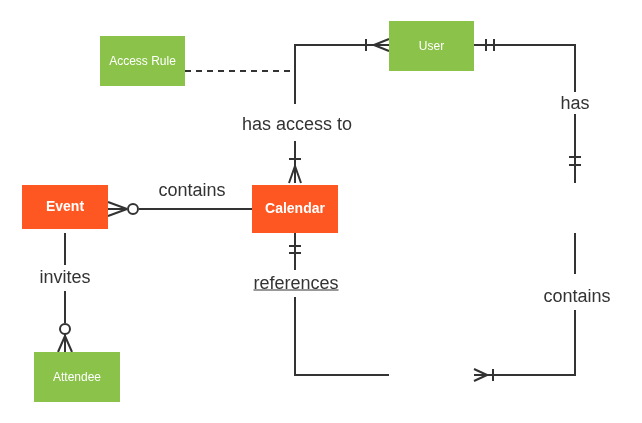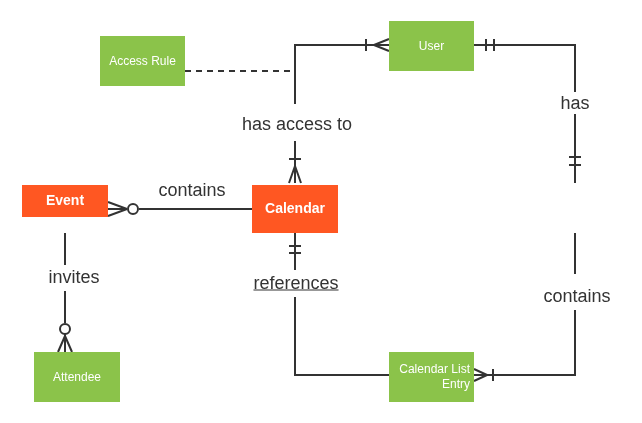--- a/index.html
+++ b/index.html
@@ -73,37 +73,34 @@
   </svg>
 
   <div class="entity green" style="left:100px;top:36px;width:85px;height:50px;">
     <span>Access Rule</span>
   </div>
 
   <div class="entity green" style="left:389px;top:21px;width:85px;height:50px;">
     <span>User</span>
   </div>
 
-  <div class="entity orange" style="left:22px;top:185px;width:86px;height:32px;">
+  <div class="entity orange" style="left:22px;top:185px;width:86px;height:44px;">
     <span>Event</span>
   </div>
 
   <div class="entity orange" style="left:252px;top:185px;width:86px;height:48px;">
     <span>Calendar</span>
   </div>
 
 
   <div class="entity green" style="left:22px;top:352px;width:86px;height:50px;margin-left:12px;">
     <span>Attendee</span>
   </div>
 
-  <div class="entity green" style="left:389px;top:352px;width:85px;height:50px;">
-    <span>Calendar List Entry</span>
-  </div>
 
   <div class="edge-label" style="left:297px;top:124px;">has access to</div>
   <div class="edge-label" style="left:575px;top:103px;">has</div>
   <div class="edge-label" style="left:192px;top:190px;">contains</div>
-  <div class="edge-label" style="left:65px;top:277px;margin-left:9px;">invites</div>
+  <div class="edge-label" style="left:65px;top:277px;">invites</div>
   <div class="edge-label" style="left:296px;top:283px;text-decoration:underline;">references</div>
   <div class="edge-label" style="left:577px;top:296px;">contains</div>
 
 </div>
 
 </body></html>

